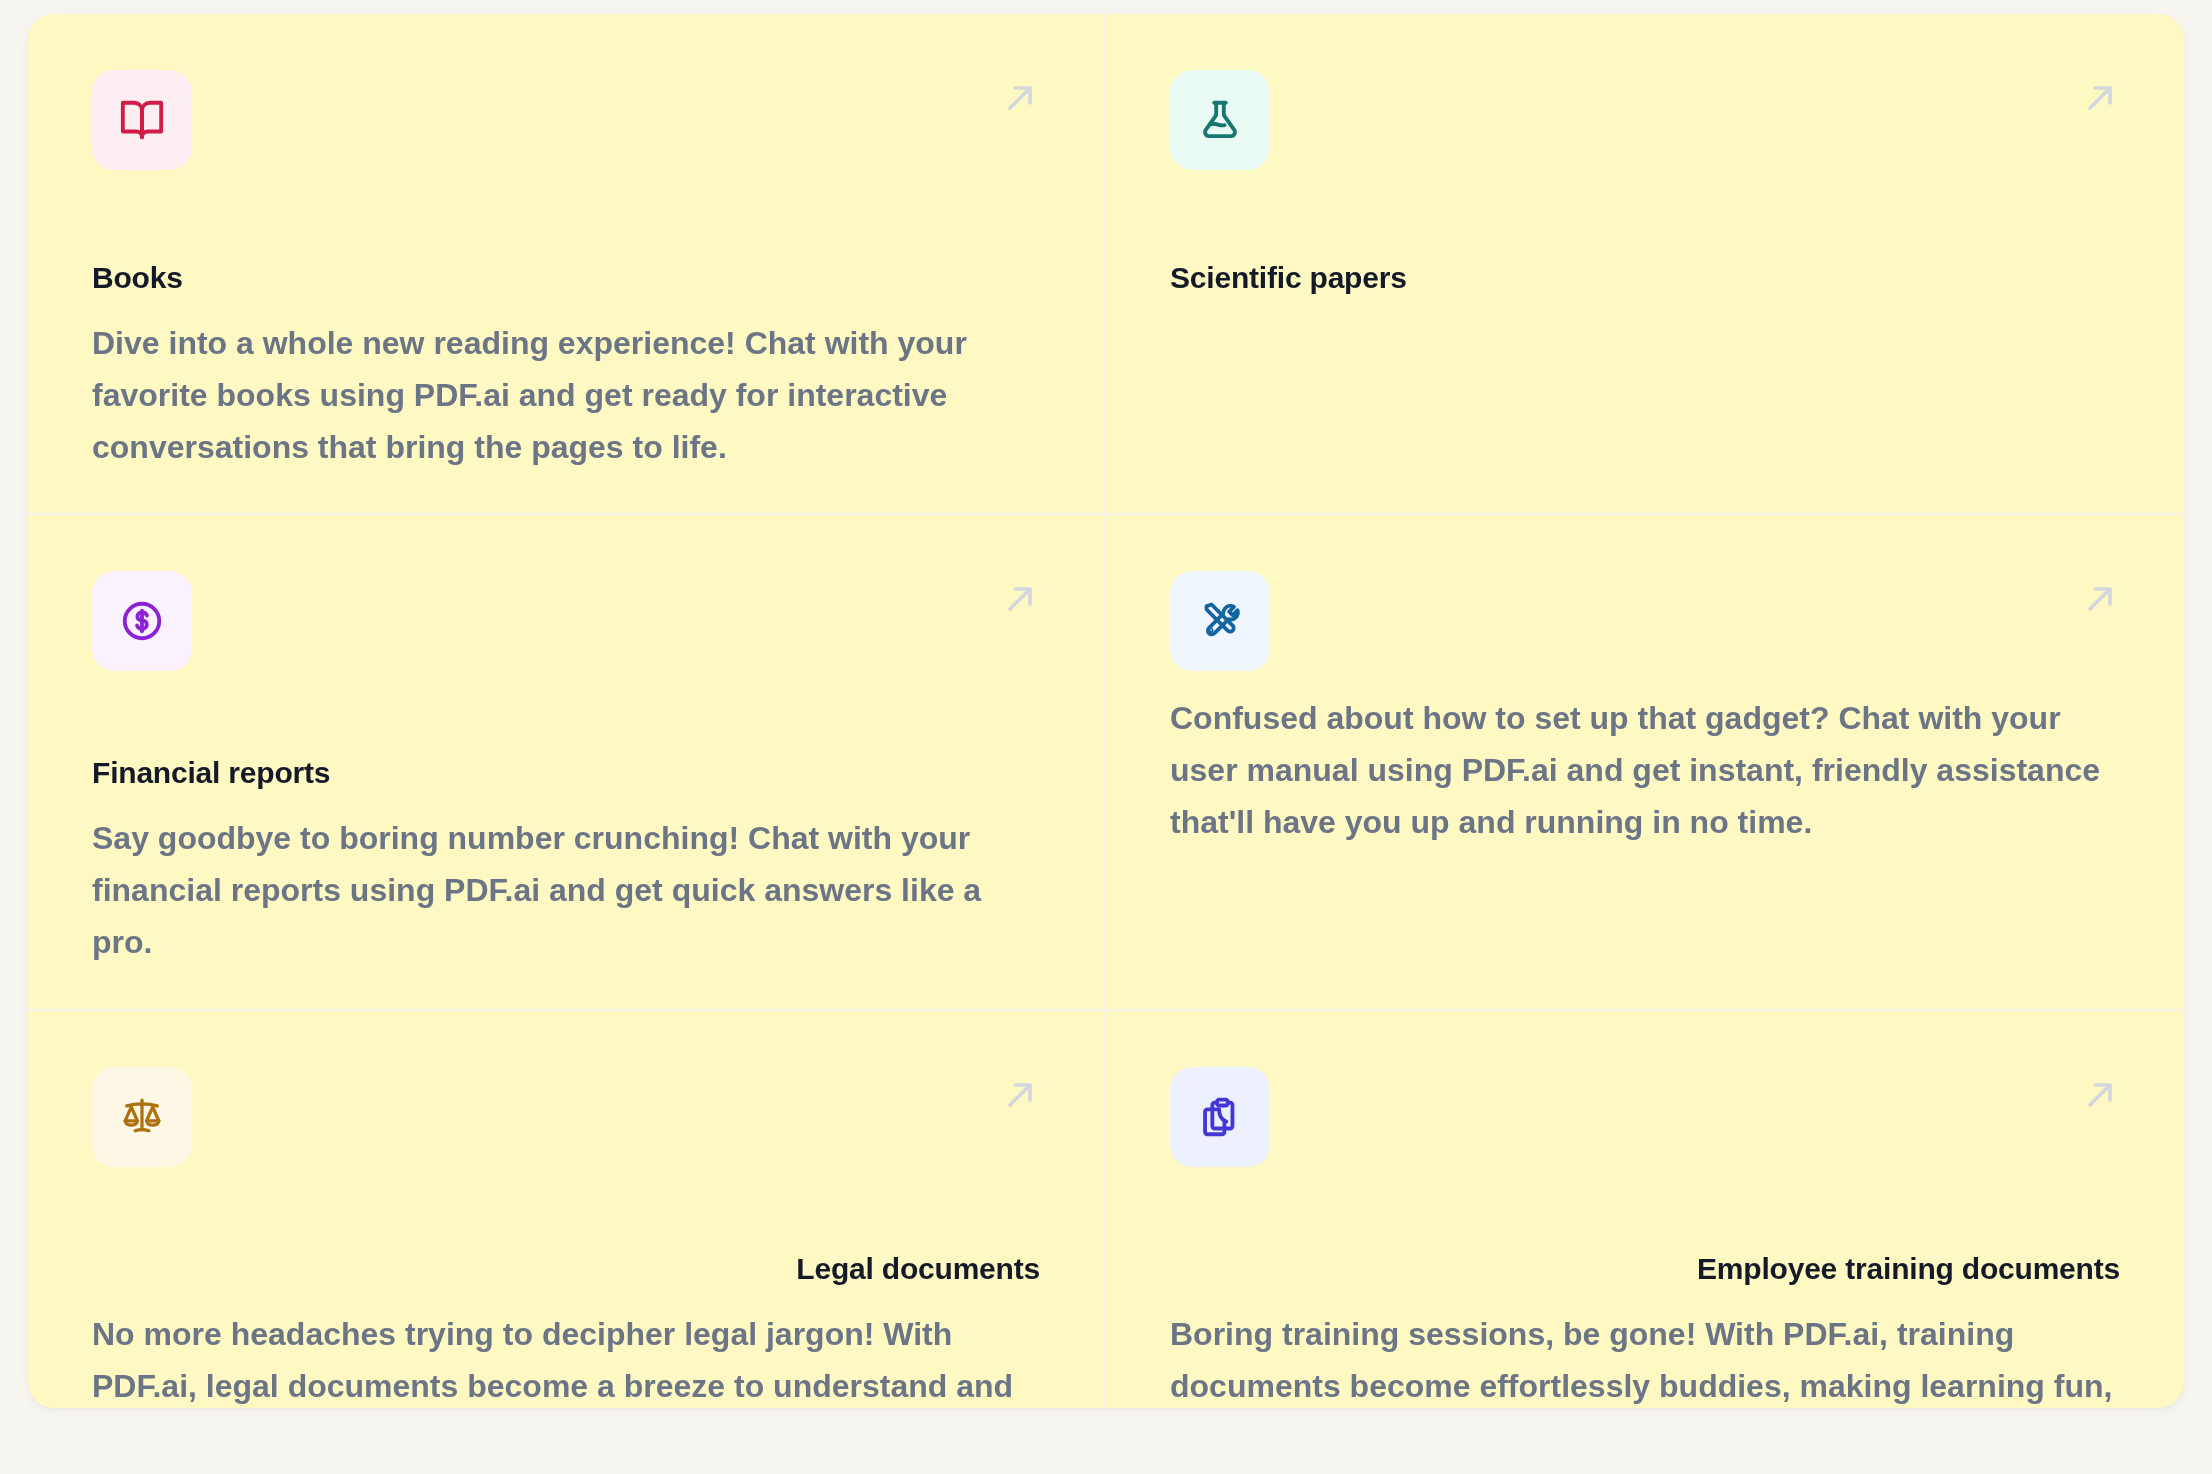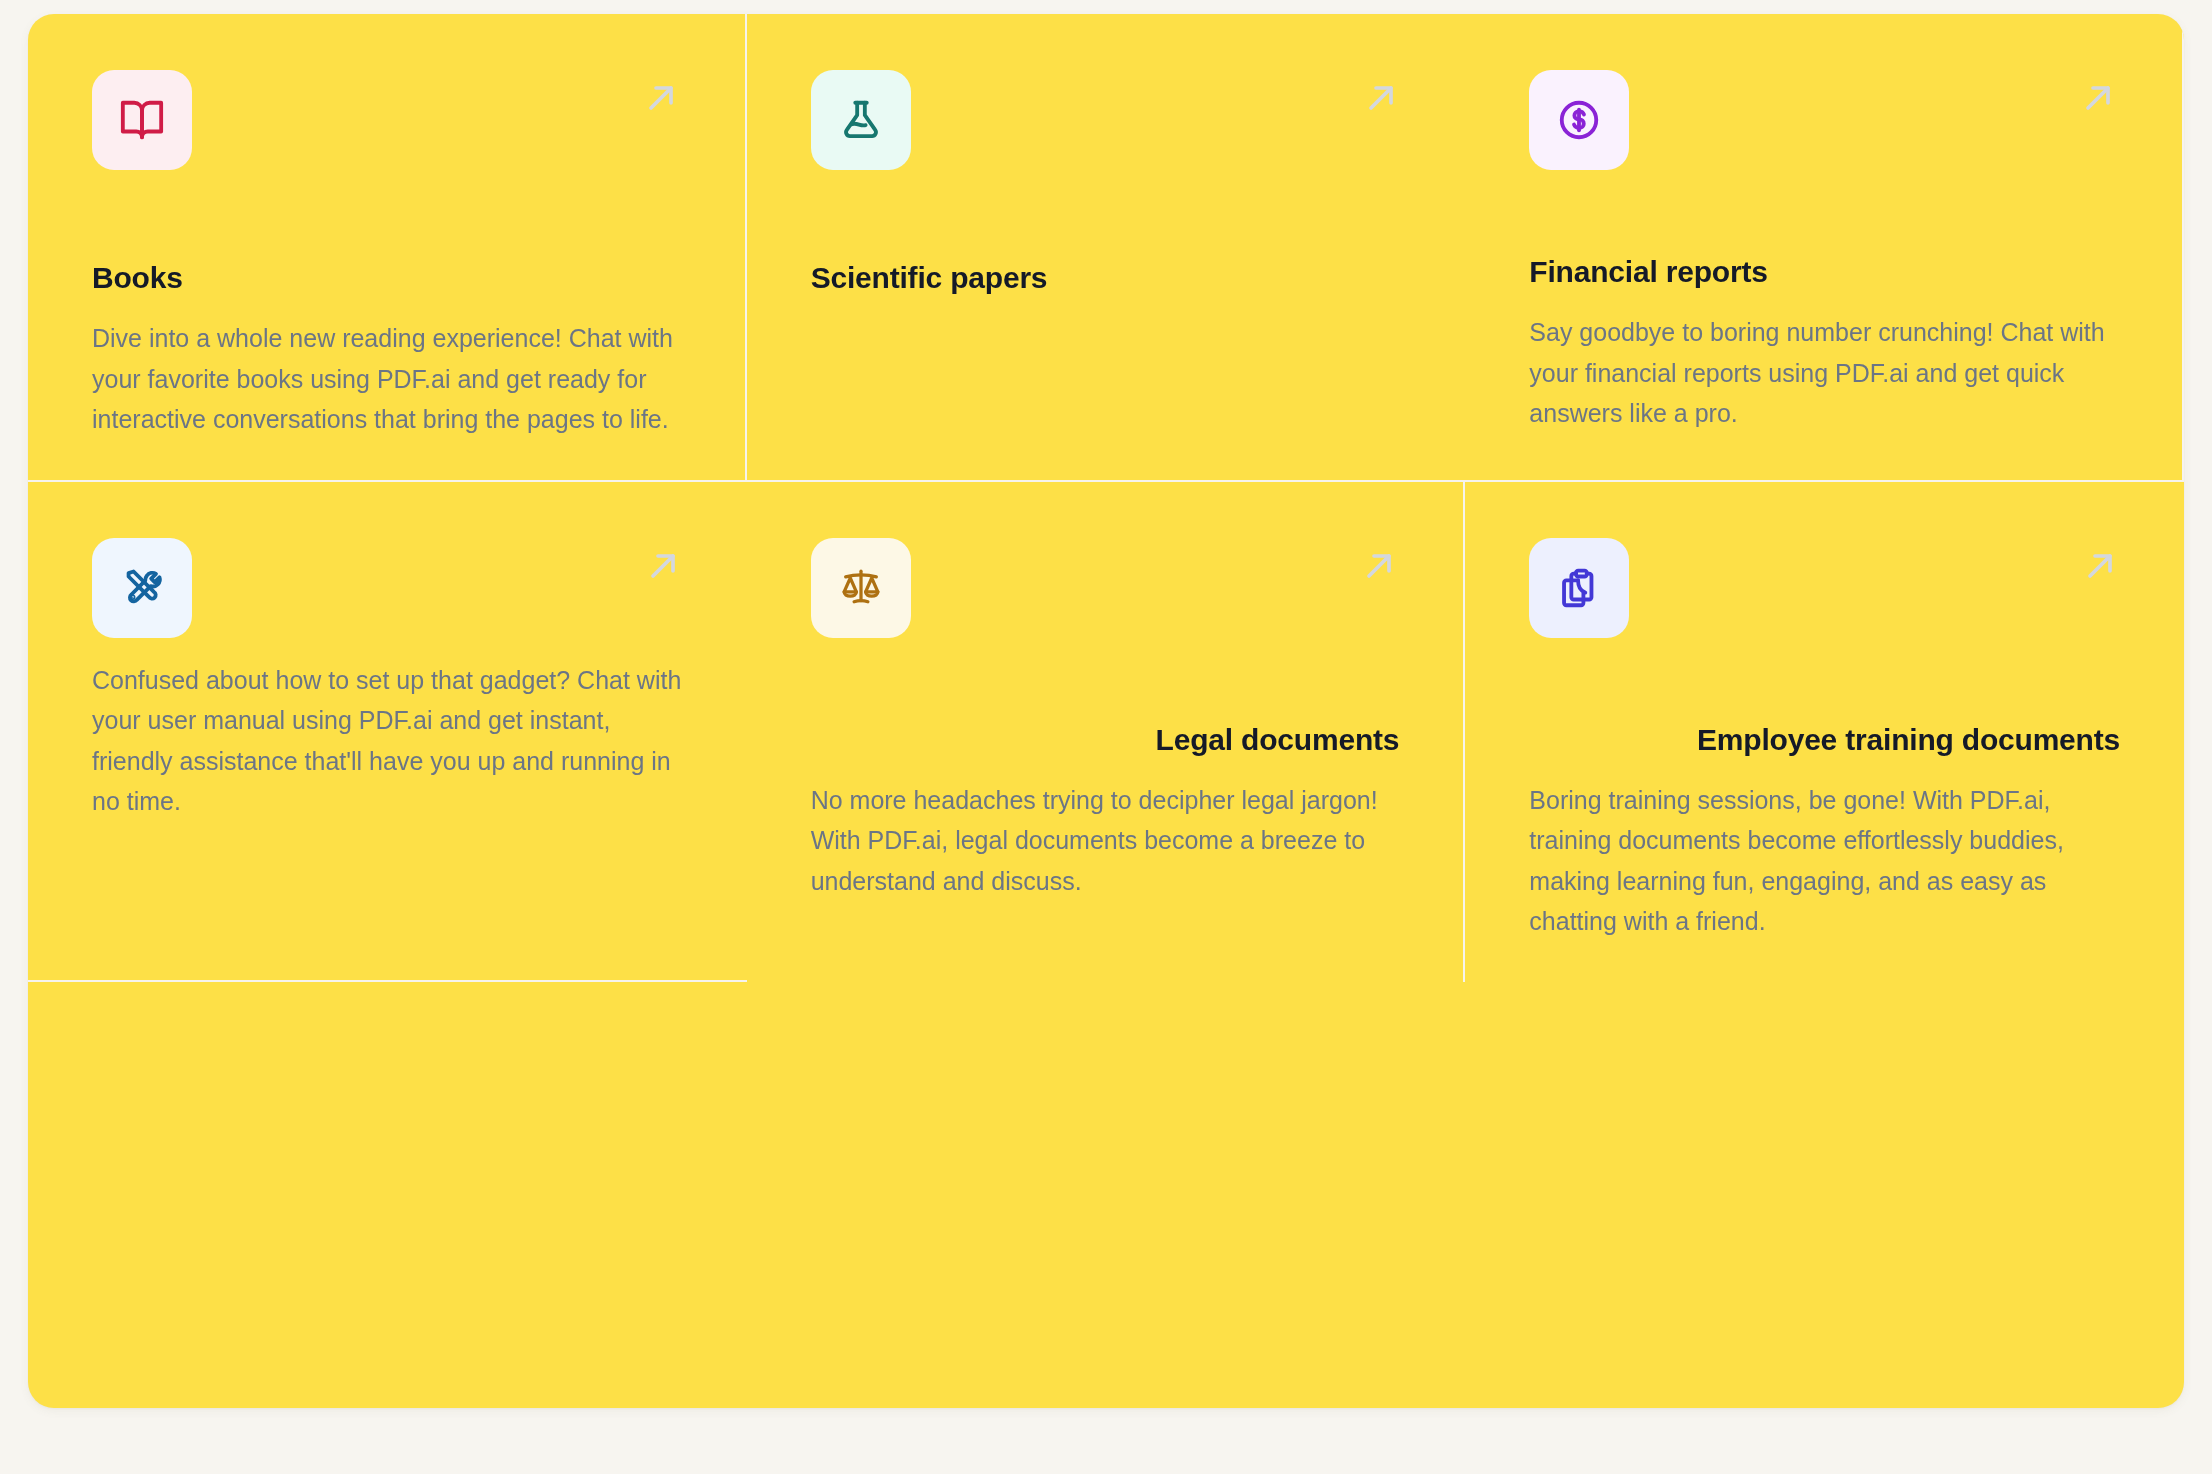--- a/index.html
+++ b/index.html
@@ -17,27 +17,27 @@
 
   .page {
     width: 2212px;
     height: 1474px;
     padding: 14px 28px 66px 28px;
   }
 
   .use-case-card {
     width: 100%;
     height: 100%;
-    background: #fde047;
+    background: #fef9c3;
     border-radius: 26px;
     box-shadow: 0 3px 10px rgba(120, 110, 90, 0.07),
                 0 1px 2px rgba(120, 110, 90, 0.05);
     overflow: hidden;
     display: grid;
-    grid-template-columns: 1fr 1fr 1fr;
+    grid-template-columns: 1fr 1fr;
     grid-template-rows: 1fr 1fr 1fr;
   }
 
   .cell {
     position: relative;
     padding: 56px 64px 40px 64px;
     border-right: 2px solid #f6f3ee;
     border-bottom: 2px solid #f6f3ee;
     display: flex;
     flex-direction: column;
@@ -80,26 +80,26 @@
   .cell-title {
     font-size: 30px;
     font-weight: bold;
     color: #151a28;
     letter-spacing: -0.2px;
     margin-top: 90px;
     line-height: 1.2;
   }
 
   .cell-desc {
-    font-size: 25px;
+    font-size: 32px;
     line-height: 1.62;
     color: #6b7586;
     margin-top: 22px;
     max-width: 960px;
-    font-weight: normal;
+    font-weight: bold;
   }
 
   .row2 .cell-title { margin-top: 84px; }
   .row3 .cell-title { margin-top: 84px; text-align: right; }
 </style>
 </head>
 <body>
 
 <div class="page">
   <div class="use-case-card">

